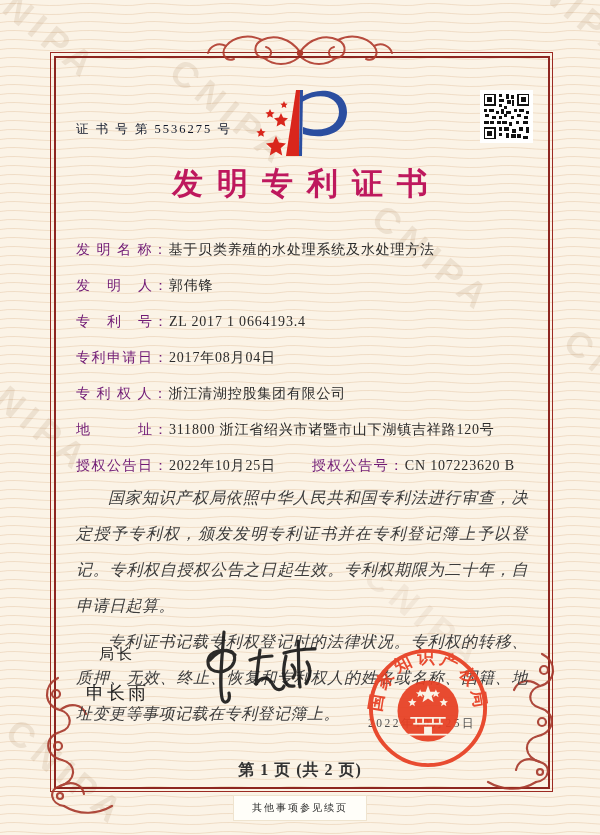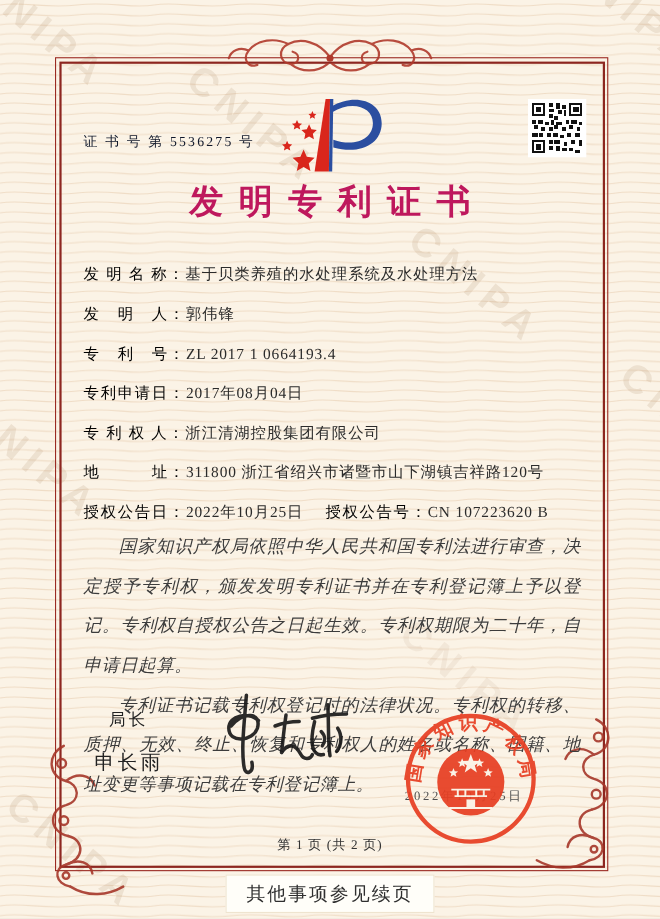--- a/index.html
+++ b/index.html
@@ -23,37 +23,37 @@
   .flourish.bl{left:20px;top:676px;}
   .flourish.br{right:20px;top:652px;transform:scaleX(-1);}
   
   .cert-no{position:absolute;left:76px;top:88px;z-index:2;font-size:12.5px;color:#0f172a;letter-spacing:2px;margin-top:33px;}
   .logo{position:absolute;left:243px;top:84px;z-index:2;}
   .qr{position:absolute;left:480px;top:90px;width:49px;height:49px;background:#fff;padding:2px;z-index:2;}
   .title{position:absolute;left:0;top:163px;width:100%;text-align:center;z-index:2;
       font-size:31px;font-weight:600;color:#be185d;letter-spacing:0.45em;text-indent:0.45em;}
   .fields{position:absolute;left:76px;top:241px;width:452px;z-index:2;font-size:14px;color:#2b2b2b;}
   .frow{position:absolute;left:0;white-space:nowrap;}
-  .frow .lab{color:#000000;letter-spacing:1.5px;}
+  .frow .lab{color:#701a75;letter-spacing:1.5px;}
   .frow .val{letter-spacing:0.8px;}
   .r0{top:0;} .r1{top:36px;} .r2{top:72px;} .r3{top:108px;} .r4{top:144px;} .r5{top:180px;} .r6{top:216px;}
-  .pair2{margin-left:20px;}
+  .pair2{margin-left:36px;}
   .body-text{position:absolute;left:76px;top:480px;width:452px;z-index:2;
       font-size:16px;line-height:36px;color:#3c3c3c;font-style:italic;
       text-align:justify;letter-spacing:0.5px;}
   .body-text p{margin:0;text-indent:2em;}
   .signer-title{position:absolute;left:86px;top:645px;z-index:2;font-size:15px;color:#222;letter-spacing:3px;margin-left:13px;}
   .signer-name{position:absolute;left:86px;top:681px;z-index:2;font-size:18px;color:#222;letter-spacing:3px;}
   .signature{position:absolute;left:172px;top:620px;z-index:2;}
   .seal-date{position:absolute;left:368px;top:716px;z-index:2;font-size:11.5px;color:#4e4e4e;letter-spacing:2.5px;white-space:nowrap;}
   .seal{position:absolute;left:364px;top:644px;z-index:3;}
   .page-info{position:absolute;left:0;top:760px;width:100%;text-align:center;z-index:2;
-      font-size:12px;color:#333;letter-spacing:1px;}
+      font-size:16px;color:#333;letter-spacing:1px;font-weight:bold;}
   .footer-note{position:absolute;left:50%;top:795px;transform:translateX(-50%);z-index:2;
-      background:#fffef9;border:1px solid #efe4cf;padding:5px 18px;font-size:17px;
+      background:#fffef9;border:1px solid #efe4cf;padding:5px 18px;font-size:10px;
       color:#2f2f2f;letter-spacing:2px;white-space:nowrap;}
 </style>
 </head>
 <body>
 
 <div class="page">
 
   <svg class="waves" width="600" height="835">
     <defs>
       <pattern id="wv" width="140" height="9" patternUnits="userSpaceOnUse">

